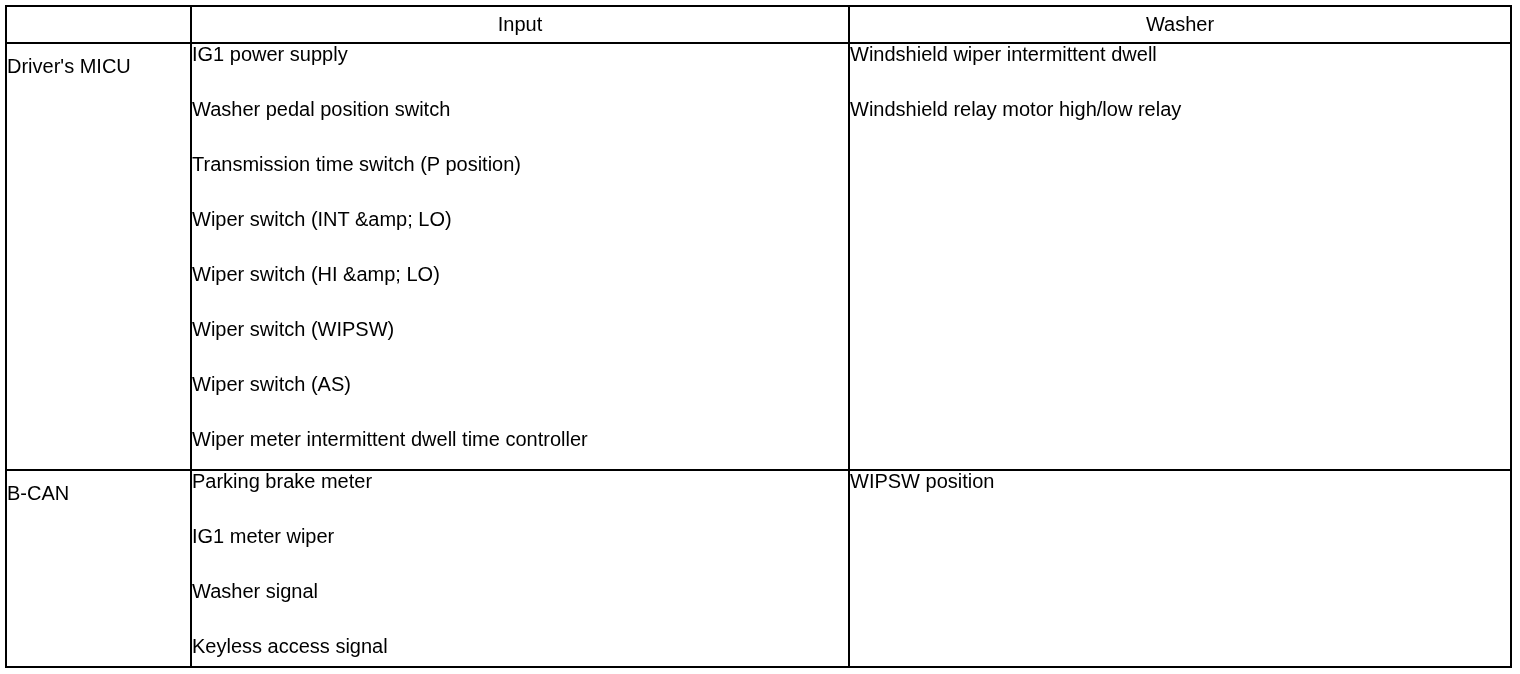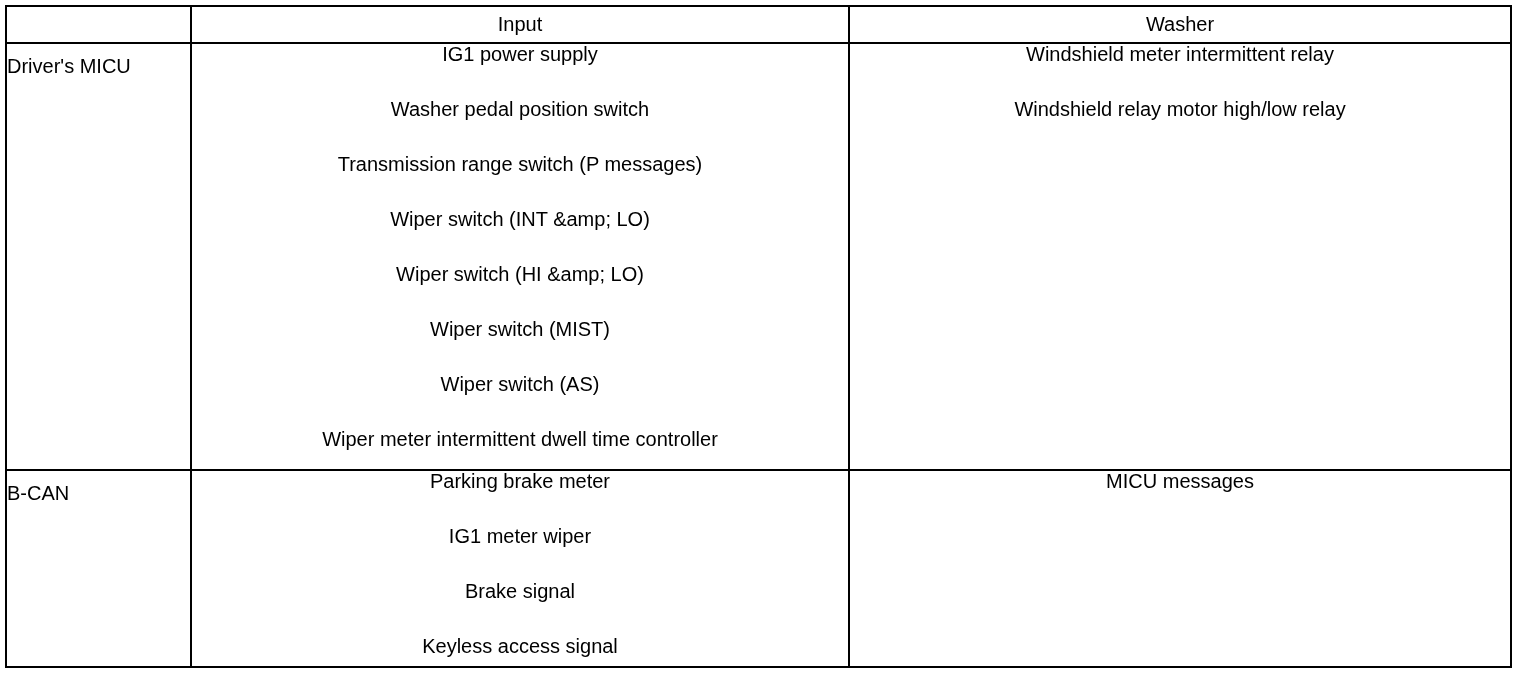--- a/index.html
+++ b/index.html
@@ -52,21 +52,20 @@
     padding: 8px 6px 4px 5px;
   }
   tbody td.src {
     padding-top: 12px;
   }
   td .cell-item {
     margin: 0 0 34px 0;
     padding: 0;
     white-space: nowrap;
     overflow: hidden;
-    text-align: center;
   }
   td .cell-item:last-child {
     margin-bottom: 0;
   }
   col.c-source { width: 185px; }
   col.c-input  { width: 658px; }
   col.c-output { width: auto;  }
 </style>
 </head>
 <body>
@@ -84,40 +83,40 @@
         <th>Input</th>
         <th>Washer</th>
       </tr>
     </thead>
     <tbody>
   <tr>
     <td class="src">Driver's MICU</td>
     <td class="items">
             <p class="cell-item">IG1 power supply</p>
             <p class="cell-item">Washer pedal position switch</p>
-            <p class="cell-item">Transmission range switch (P messages)</p>
+            <p class="cell-item">Transmission time switch (P position)</p>
             <p class="cell-item">Wiper switch (INT &amp;amp; LO)</p>
             <p class="cell-item">Wiper switch (HI &amp;amp; LO)</p>
-            <p class="cell-item">Wiper switch (MIST)</p>
+            <p class="cell-item">Wiper switch (WIPSW)</p>
             <p class="cell-item">Wiper switch (AS)</p>
             <p class="cell-item">Wiper meter intermittent dwell time controller</p>
           </td>
     <td class="items">
-            <p class="cell-item">Windshield meter intermittent relay</p>
+            <p class="cell-item">Windshield wiper intermittent dwell</p>
             <p class="cell-item">Windshield relay motor high/low relay</p>
           </td>
   </tr>
 
   <tr>
     <td class="src">B-CAN</td>
     <td class="items">
             <p class="cell-item">Parking brake meter</p>
             <p class="cell-item">IG1 meter wiper</p>
-            <p class="cell-item">Brake signal</p>
+            <p class="cell-item">Washer signal</p>
             <p class="cell-item">Keyless access signal</p>
           </td>
     <td class="items">
-            <p class="cell-item">MICU messages</p>
+            <p class="cell-item">WIPSW position</p>
           </td>
   </tr>
 </tbody>
   </table>
 </div>
 
 </body></html>

